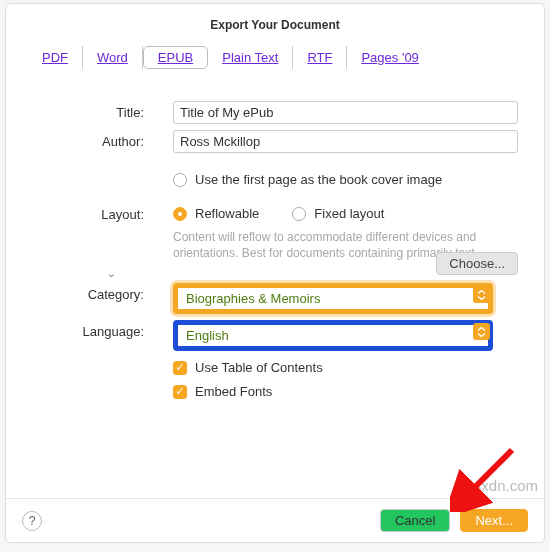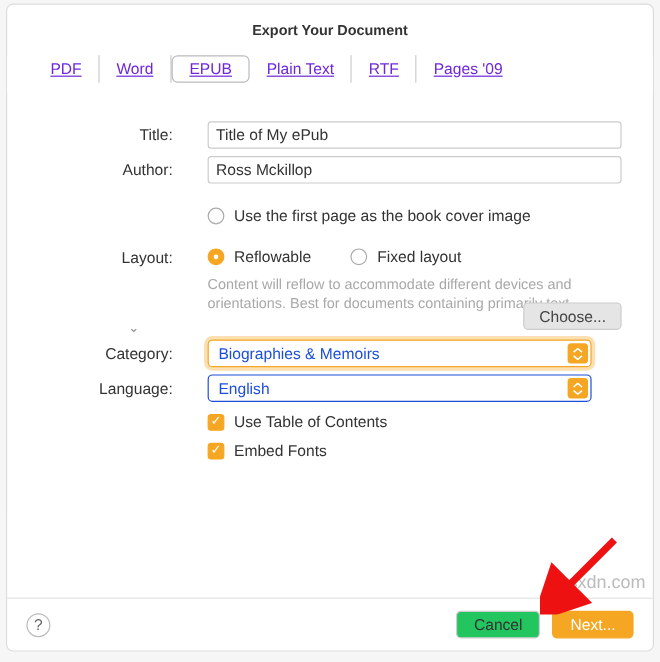--- a/index.html
+++ b/index.html
@@ -155,25 +155,25 @@
       color: #888;
       font-size: 11px;
     }
     .select-wrap {
       position: relative;
       width: 320px;
     }
     .select {
       width: 100%;
       padding: 3px 24px 3px 8px;
-      border: 1px solid #1d4ed8;
+      border: 5px solid #1d4ed8;
       border-radius: 4px;
       background: #fff;
       font-size: 13px;
-      color: #1d4ed8;
+      color: #4d7c0f;
       position: relative;
     }
     .select-wrap.focus .select {
       box-shadow: 0 0 0 3px rgba(245, 166, 35, 0.35);
       border-color: #f5a623;
     }
     .select-arrow {
       position: absolute;
       right: 3px;
       top: 3px;

